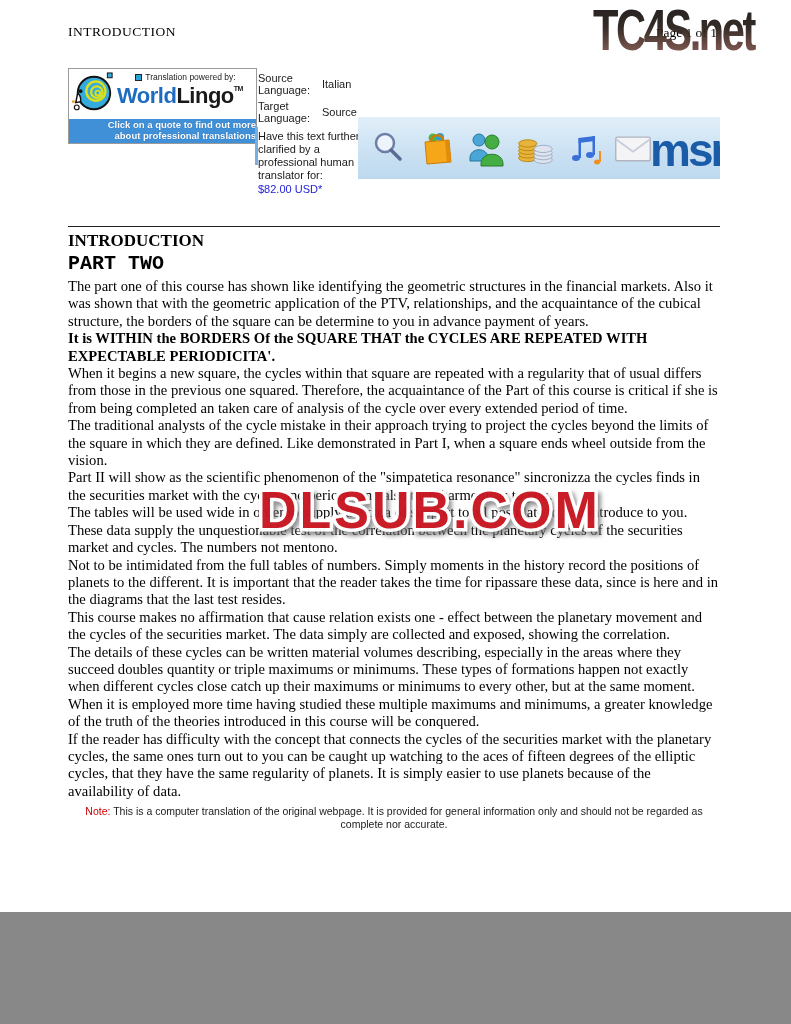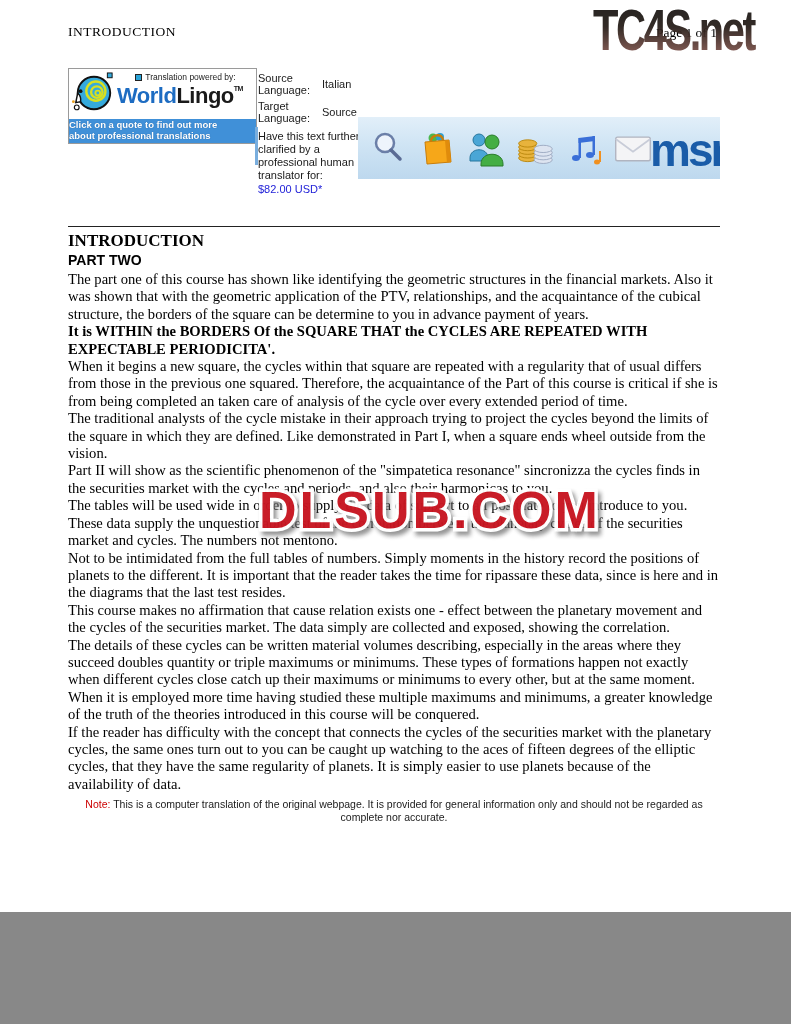--- a/index.html
+++ b/index.html
@@ -20,21 +20,21 @@
   .wl-right{flex:1;padding-left:2px;}
   .wl-powered{font-family:"Liberation Sans",sans-serif;font-size:8.5px;color:#222;
               display:flex;align-items:center;gap:3px;margin-top:1px;justify-content:center;}
   .wl-sq{width:5px;height:5px;background:#2aa4d8;border:1px solid #222;display:inline-block;}
   .wl-brand{font-family:"Liberation Sans",sans-serif;font-weight:bold;font-size:22px;
             letter-spacing:-0.5px;line-height:1;margin-top:3px;white-space:nowrap;}
   .wl-brand .world{color:#1d6cc2;}
   .wl-brand .lingo{color:#1a1a1a;}
   .wl-tm{font-size:7px;vertical-align:top;color:#1a1a1a;}
   .wl-bar{background:#4090d8;color:#fff;font-family:"Liberation Sans",sans-serif;
-          font-weight:bold;font-size:9.5px;line-height:10.5px;text-align:left;
+          font-weight:bold;font-size:9.5px;line-height:10.5px;text-align:right;
           padding:1px 0 2px 0;text-shadow:0 0 1px #1a5a9a;cursor:pointer;}
   .wl-edge{position:absolute;left:255px;top:127px;width:3px;height:38px;background:#79aede;}
   
   .lang-col{position:absolute;left:258px;top:72px;width:102px;
             font-family:"Liberation Sans",sans-serif;font-size:11px;color:#1a1a1a;}
   .lang-row{display:flex;align-items:center;margin-bottom:4px;}
   .lang-label{width:62px;line-height:12px;}
   .lang-value{padding-left:2px;}
   .clarify{line-height:13px;margin-top:6px;}
   .price-link{color:#2222d8;margin-top:1px;cursor:pointer;}
@@ -43,22 +43,22 @@
               background:linear-gradient(180deg,#e2eff9 0%,#cfe4f4 45%,#bdd8ee 100%);}
   .msn-icons{position:absolute;left:10px;top:11px;display:flex;align-items:center;gap:9px;}
   .msn-icon{width:40px;height:40px;cursor:pointer;}
   .msn-logo{position:absolute;left:292px;top:6px;font-family:"Liberation Sans",sans-serif;
             font-weight:bold;font-size:46px;color:#1a5ca8;letter-spacing:-3px;cursor:pointer;}
   
   .rule{position:absolute;left:68px;top:226px;width:652px;height:1px;background:#222;}
   
   .article{position:absolute;left:68px;top:231px;width:652px;}
   .article h1{margin:0;font-size:17px;font-weight:bold;font-family:"Liberation Serif",serif;}
-  .article h2{margin:0;padding-top:1px;font-size:14px;font-weight:bold;
-              font-family:Liberation Sans, sans-serif;}
+  .article h2{margin:0;padding-top:1px;font-size:20px;font-weight:bold;
+              font-family:Liberation Mono, monospace;}
   .article p{margin:0;font-size:14.6px;line-height:17.4px;}
   .article p.bold{font-weight:bold;}
   .article .first{padding-top:3px;}
   .note{margin-top:5px;text-align:center;font-family:"Liberation Sans",sans-serif;
         font-size:10.5px;line-height:12.5px;color:#1a1a1a;}
   .note .note-label{color:#cc0000;}
   
   .ftr-url{position:absolute;left:140px;top:979px;font-size:13.5px;white-space:nowrap;}
   .ftr-pdf{position:absolute;left:46px;top:997px;font-family:"Liberation Sans",sans-serif;
            font-size:15px;color:#151515;white-space:nowrap;}

